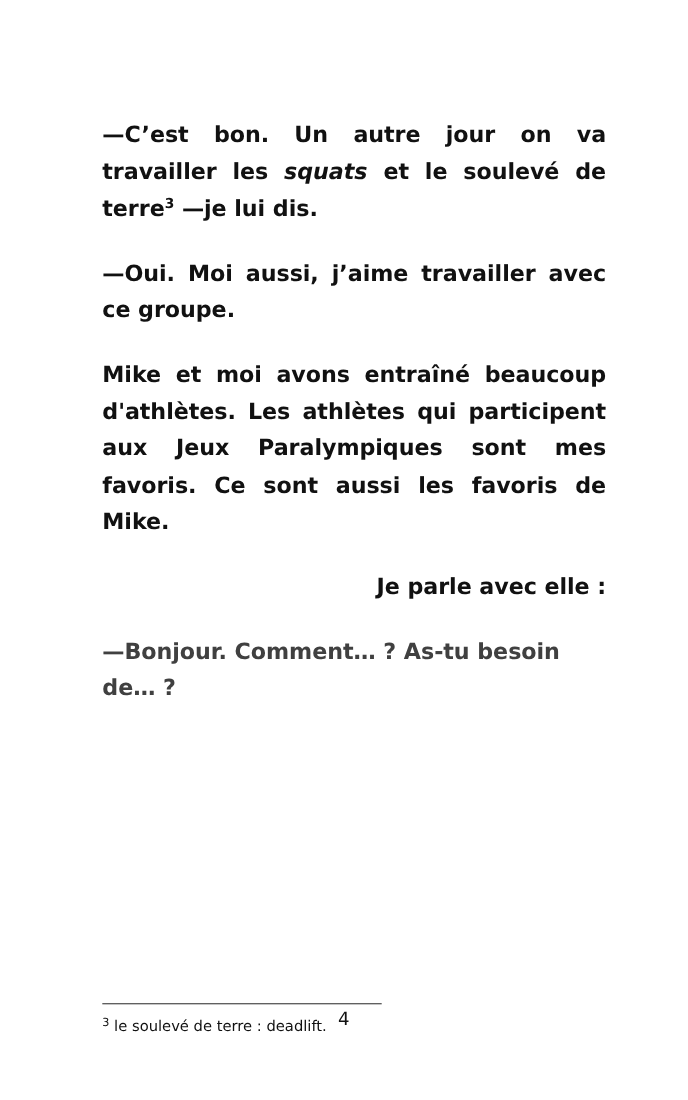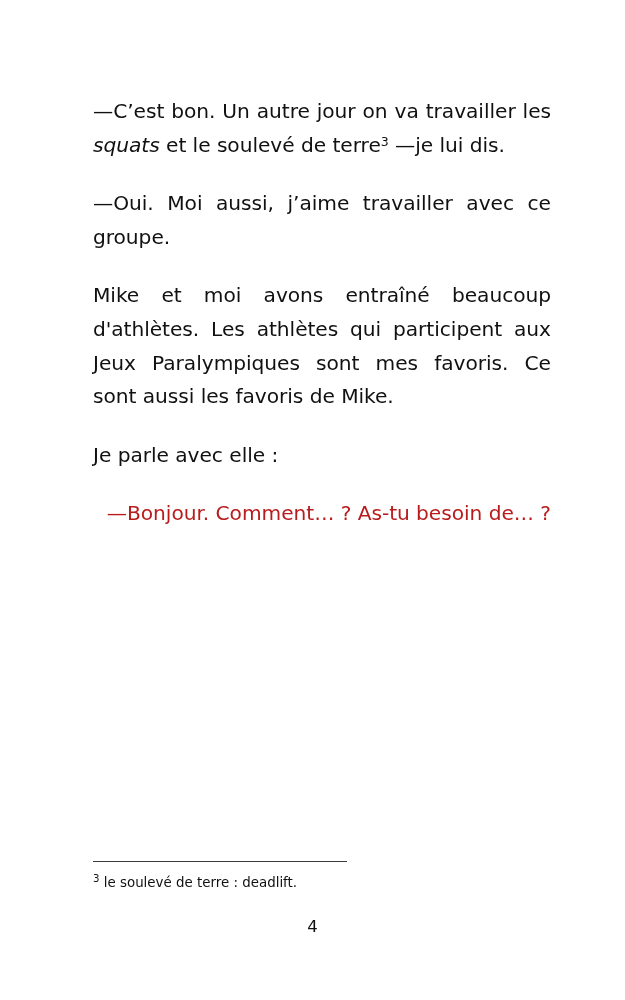--- a/index.html
+++ b/index.html
@@ -13,58 +13,59 @@
   #page {
     position: relative;
     width: 625px;
     height: 1000px;
     background: #ffffff;
     overflow: hidden;
   }
   #content {
     position: absolute;
     left: 93px;
-    top: 95px;
+    top: 106px;
     width: 458px;
+    font-weight: bold;
   }
   .para {
     font-size: 20.2px;
     line-height: 33.6px;
     color: #111111;
     text-align: justify;
     text-justify: inter-word;
     margin: 0 0 25px 0;
     letter-spacing: -0.05px;
     word-spacing: 0px;
     -webkit-font-smoothing: antialiased;
   }
   .para.last-of-block {
-    text-align: left;
+    text-align: right;
   }
   .italic {
     font-style: italic;
   }
   sup.fnref {
     font-size: 0.62em;
     vertical-align: 0.52em;
     line-height: 0;
   }
   
   .dialogue-block {
     font-size: 20.2px;
     line-height: 33.6px;
-    color: #b91c1c;
-    text-align: right;
+    color: #404040;
+    text-align: left;
     margin: 0 0 25px 0;
     letter-spacing: -0.05px;
   }
   #footnote-area {
     position: absolute;
     left: 93px;
-    top: 861px;
+    top: 912px;
     width: 458px;
   }
   #footnote-rule {
     width: 254px;
     height: 1px;
     background: #3a3a3a;
     margin: 0 0 12px 0;
   }
   .footnote-text {
     font-size: 13.4px;

